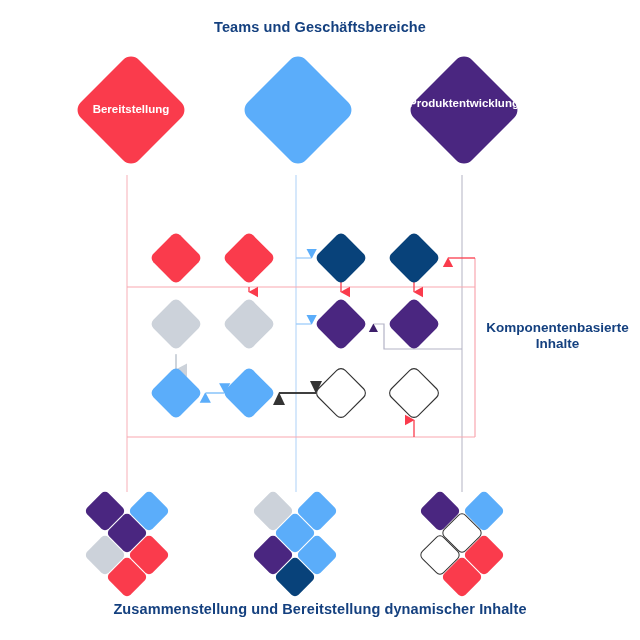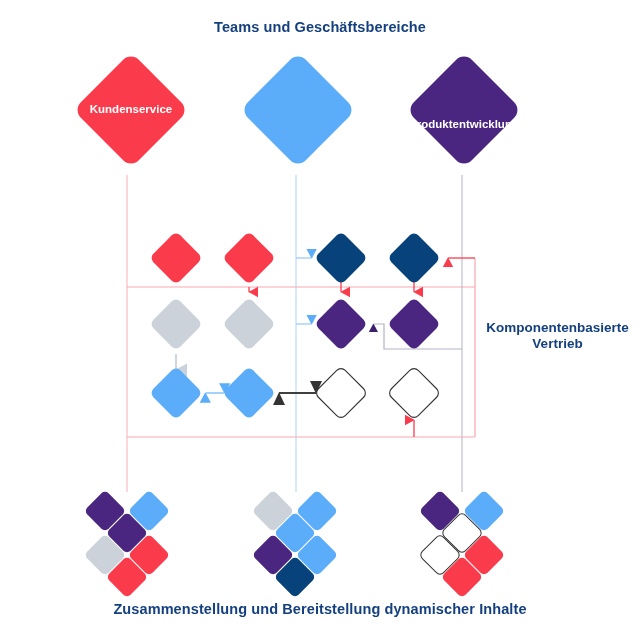--- a/index.html
+++ b/index.html
@@ -187,20 +187,20 @@
       <rect x="469" y="540" width="30" height="30" rx="5" ry="5" fill="#fa3b4c" transform="rotate(45 484 555)"></rect>
       <rect x="447" y="562" width="30" height="30" rx="5" ry="5" fill="#fa3b4c" transform="rotate(45 462 577)"></rect>
     </g>
   </svg>
 
   <div class="label" id="title-bottom">Zusammenstellung und Bereitstellung dynamischer Inhalte</div>
 
   <div class="label" id="title-top">Teams und Geschäftsbereiche</div>
 
   <div class="label" id="label-right">Komponentenbasierte
-Vertrieb</div>
-
-  <div class="node-text" style="left:71px; top:103px; width:120px;">Kundenservice</div>
-
-
-  <div class="node-text" style="left:399px; top:118px; width:130px;">Produktentwicklung</div>
+Inhalte</div>
+
+  <div class="node-text" style="left:71px; top:103px; width:120px;">Bereitstellung</div>
+
+
+  <div class="node-text" style="left:399px; top:97px; width:130px;">Produktentwicklung</div>
 
 </div>
 
 </body></html>

